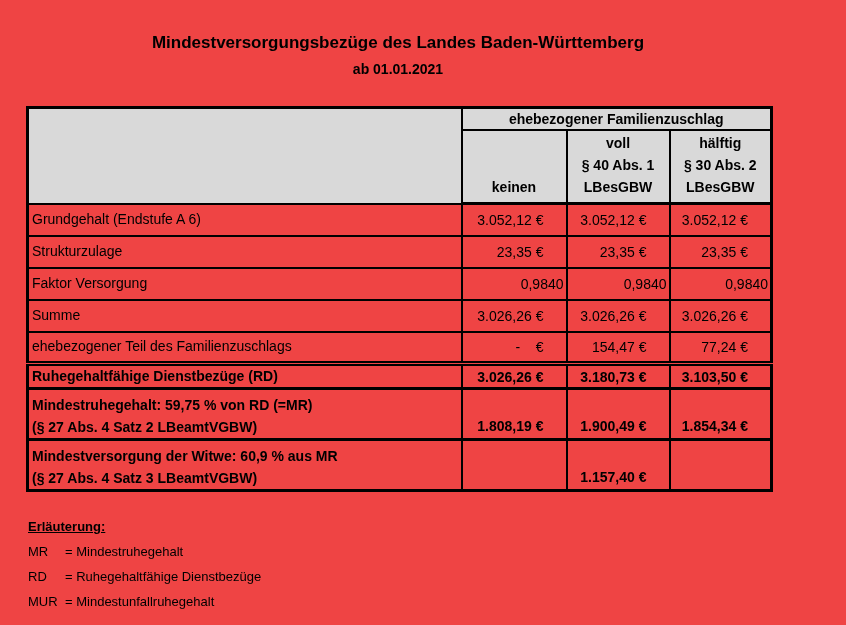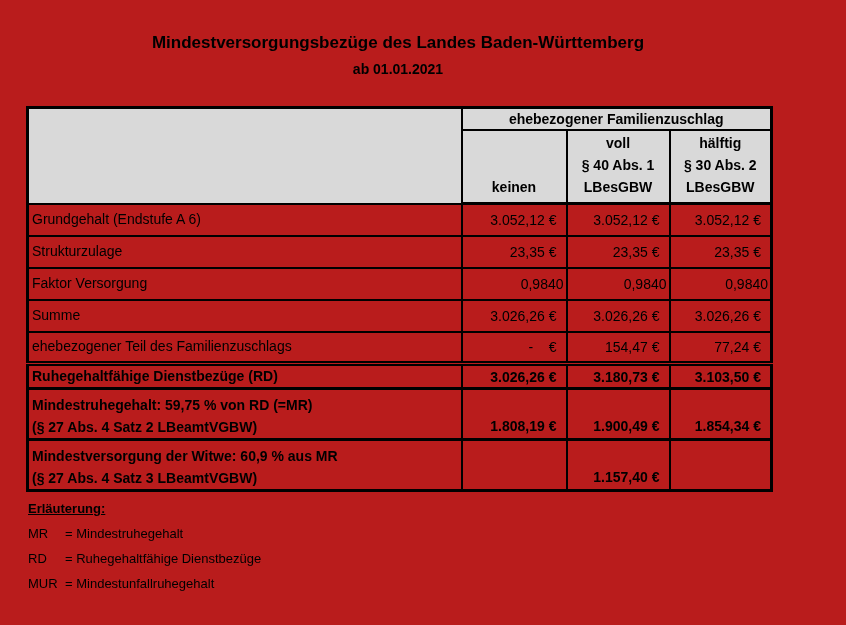--- a/index.html
+++ b/index.html
@@ -11,21 +11,21 @@
     margin: 0;
     padding: 0;
     background: #ffffff;
     color: #000000;
     font-family: "Liberation Sans", sans-serif;
   }
   .canvas {
     position: relative;
     width: 846px;
     height: 625px;
-    background: #b91c1c;
+    background: #ef4444;
     overflow: hidden;
   }
   .page {
     padding: 33px 0 0 26px;
     width: 770px;
   }
   .title {
     width: 744px;
     margin: 0;
     text-align: center;
@@ -77,40 +77,40 @@
     border-bottom: 3px solid var(--border-color);
   }
   tr.colhead-row th div { line-height: 22px; }
   tbody td.lbl {
     text-align: left;
     padding: 0 2px 0 3px;
     line-height: 21px;
   }
   tbody td.val {
     text-align: right;
-    padding-right: 9px;
+    padding-right: 22px;
     white-space: pre;
   }
   tbody td.val.plain { padding-right: 2px; }
   tr.r-std  { height: 32px; }
   tr.r-std1 { height: 32px; }
   tr.bold td { font-weight: bold; }
   tr.rd td {
     border-top: 5px double var(--border-color);
     border-bottom: 3px solid var(--border-color);
     height: 24px;
   }
   tr.two-line { }
   tr.mr td { border-bottom: 3px solid var(--border-color); }
   tr.mr { height: 47px; }
   tr.witwe { height: 50px; }
   tr.two-line td.lbl { vertical-align: top; padding-top: 4px; }
   tr.two-line td.lbl div { line-height: 22px; }
   tr.two-line td.val { vertical-align: bottom; padding-bottom: 4px; }
-  .legend { margin: 9px 0 0 2px; }
+  .legend { margin: 27px 0 0 2px; }
   .legend-heading {
     margin: 0;
     font-size: 13px;
     font-weight: bold;
     text-decoration: underline;
     line-height: 16px;
   }
   .legend-item {
     margin-top: 9px;
     font-size: 13px;

